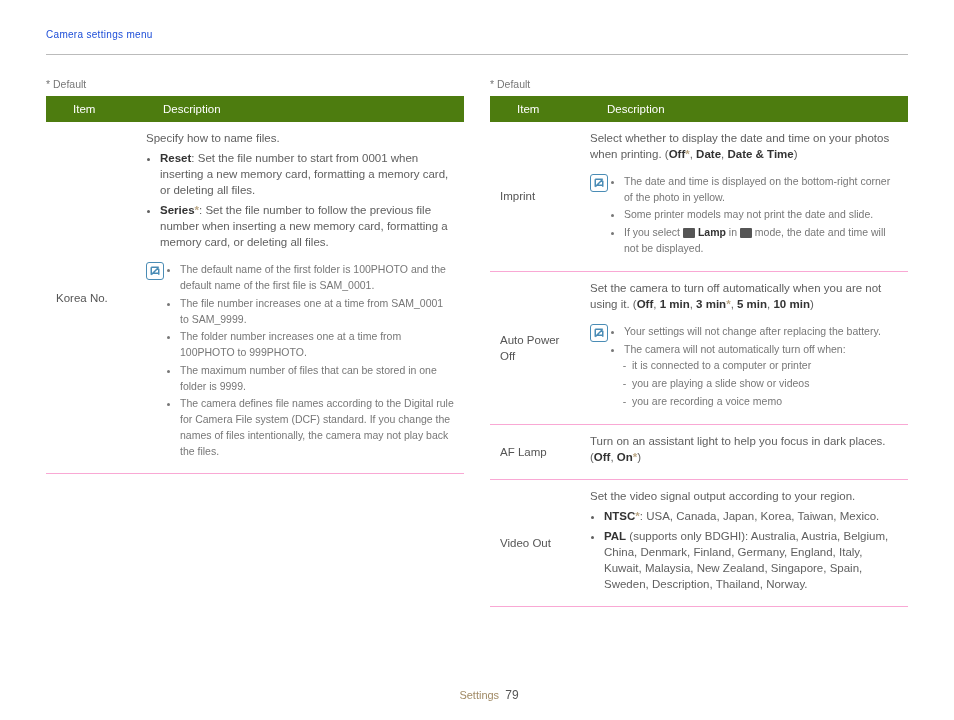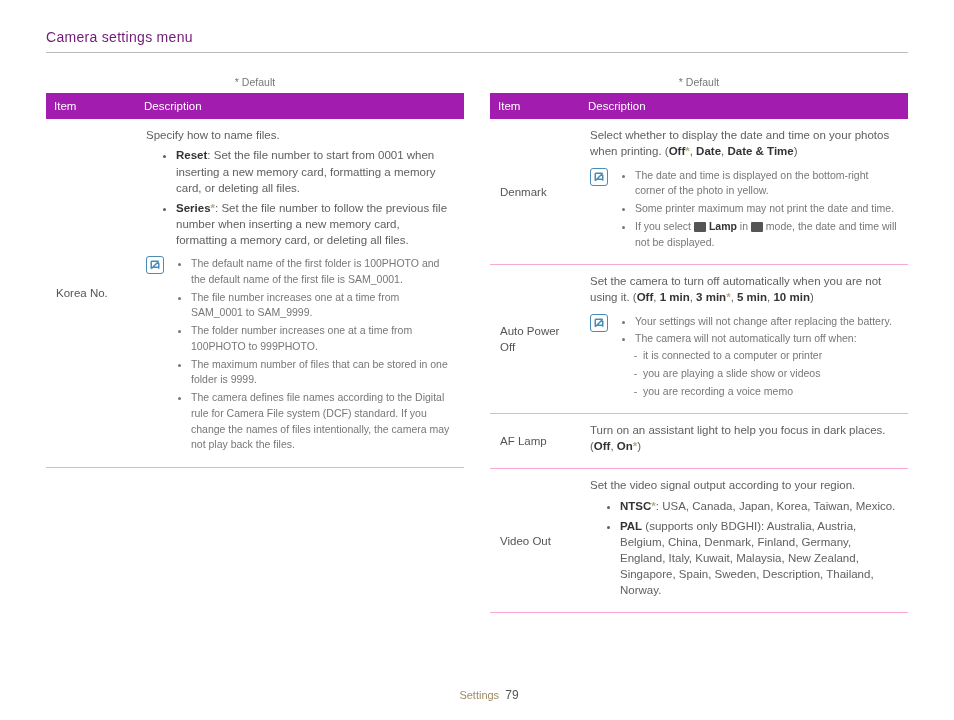--- a/index.html
+++ b/index.html
@@ -8,76 +8,77 @@
     background: #fff;
     color: #555;
     width: 954px;
     height: 720px;
     padding: 28px 46px 18px 46px;
     font-size: 12px;
     line-height: 1.4;
     -webkit-font-smoothing: antialiased;
   }
   .page-title {
-    font-size: 14px;
+    font-size: 10px;
     font-weight: 300;
-    color: #701a75;
+    color: #1d4ed8;
     letter-spacing: 0.3px;
     border-bottom: 1px solid #bbb;
-    padding-bottom: 4px;
+    padding-bottom: 12px;
     margin-bottom: 22px;
   }
   .columns {
     display: flex;
     gap: 26px;
   }
   .col { flex: 1; }
   .default-note {
-    text-align: center;
+    text-align: left;
     font-size: 10.5px;
     color: #777;
     margin-bottom: 4px;
   }
   table {
     width: 100%;
     border-collapse: collapse;
     font-size: 11.5px;
   }
   thead th {
-    background: #a21caf;
+    background: #4d7c0f;
     color: #fff;
     font-weight: 400;
     text-align: left;
-    padding: 5px 8px;
+    padding: 5px 27px;
     font-size: 11.5px;
   }
   thead th:first-child { width: 90px; }
   tbody td {
     border-bottom: 1px solid #f9a8d4;
     padding: 8px 10px 10px 10px;
     vertical-align: top;
     color: #606060;
   }
   tbody td:first-child {
     color: #555;
     padding-top: 10px;
   }
   .desc > p { margin-bottom: 4px; }
   .desc ul {
     list-style: disc;
     padding-left: 14px;
     margin-top: 2px;
   }
-  .desc > ul > li { margin-bottom: 4px; margin-left: 16px; }
+  .desc > ul > li { margin-bottom: 4px; }
   .opt-name { font-weight: bold; color: #333; }
   .opt-star { color: #bba785; font-weight: bold; }
   .note-box {
     display: flex;
     align-items: flex-start;
-    gap: 13px;
+    gap: 2px;
+    margin-top: 8px;
     padding: 2px 0;
   }
   .note-icon {
     flex-shrink: 0;
     width: 18px; height: 18px;
     border: 1.5px solid #4a8cb5;
     border-radius: 3px;
     display: flex; align-items: center; justify-content: center;
     margin-top: 2px;
   }
@@ -167,34 +168,34 @@
     <table>
       <thead>
         <tr>
           <th>Item</th>
           <th>Description</th>
         </tr>
       </thead>
       <tbody>
 
         <tr>
-          <td style="vertical-align:middle">Denmark</td>
+          <td style="vertical-align:middle">Imprint</td>
           <td class="desc">
             <p>
               <span>Select whether to display the date and time on your photos when printing. (</span><span class="opt-name">Off</span><span class="opt-star">*</span>, <span class="opt-name">Date</span>, <span class="opt-name">Date &amp; Time</span><span>)</span>
             </p>
             <div class="note-box">
               <span class="note-icon">
                 <svg viewBox="0 0 16 16">
                     <path d="M3 3 L13 3 M3 3 L3 13 M13 3 L3 13 M5 11 L13 11 M13 5 L13 13"></path>
                   </svg>
               </span>
               <ul>
                 <li>The date and time is displayed on the bottom-right corner of the photo in yellow.</li>
-                <li>Some printer maximum may not print the date and time.</li>
+                <li>Some printer models may not print the date and slide.</li>
                 <li>
                   <span>If you select </span><span class="inline-icon"></span> <span class="opt-name">Lamp</span><span> in </span><span class="inline-icon"></span><span> mode, the date and time will not be displayed.</span>
                 </li>
               </ul>
             </div>
           </td>
         </tr>
 
         <tr>
           <td style="vertical-align:middle">Auto Power Off</td>

